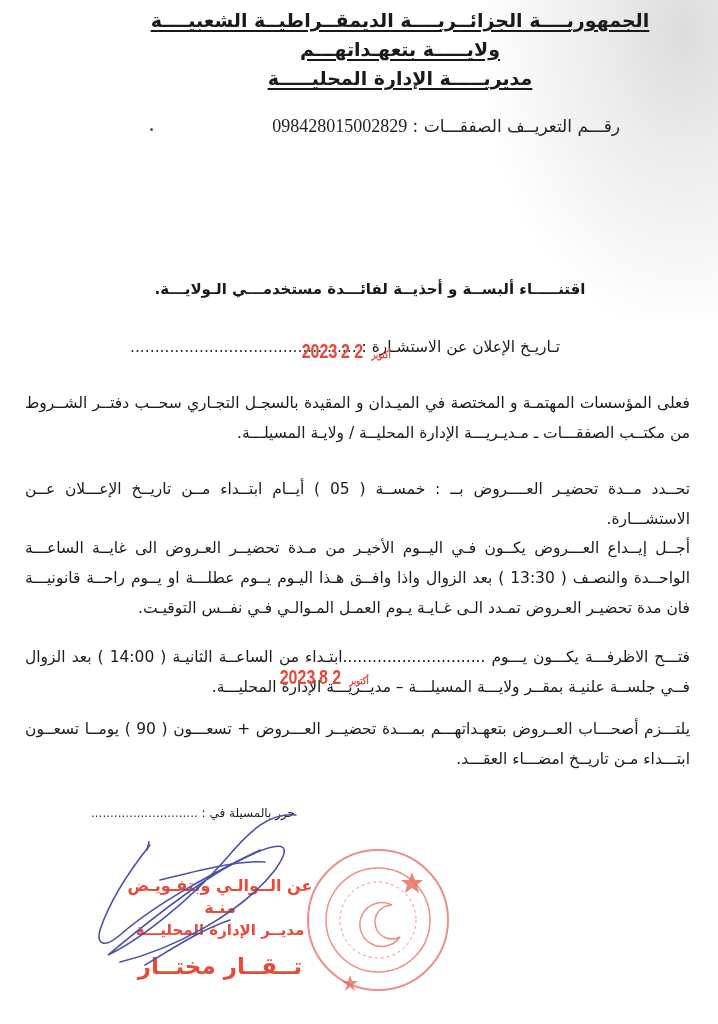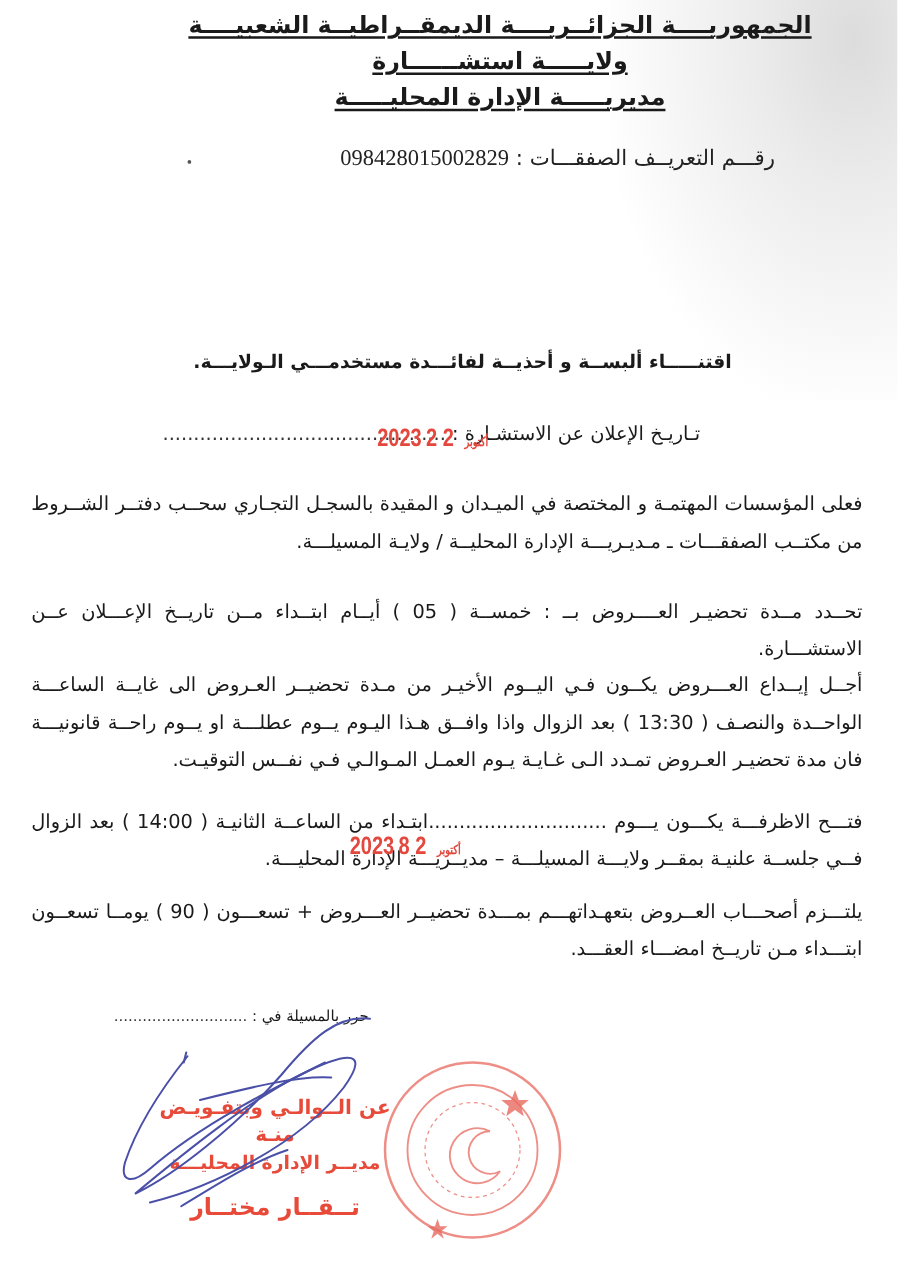--- a/index.html
+++ b/index.html
@@ -52,32 +52,32 @@
   .p2 { top: 474px; }
   .p3 { top: 533px; }
   .p4 { top: 642px; }
   .p5 { top: 714px; }
 
   .drafted { top: 806px; left: 75px; width: 220px; font-size: 12px; text-align: right; }
 
   .sign-block { top: 875px; left: 110px; width: 220px; text-align: center; color: #e84a3a; font-weight: bold; }
   .sign-l1 { font-size: 16px; line-height: 22px; }
   .sign-l2 { font-size: 15px; line-height: 22px; }
-  .sign-l3 { font-size: 19px; line-height: 34px; margin-top: 8px; letter-spacing: 2px; }
+  .sign-l3 { font-size: 23px; line-height: 34px; margin-top: 8px; letter-spacing: 2px; }
 
   svg.overlay { position: absolute; left: 0; top: 0; pointer-events: none; }
 </style>
 </head>
 <body>
 
 <div class="page">
   <div class="scan-shade"></div>
 
   <div class="abs hdr hdr1 rtl"><span>الجمهوريــــة الجزائــريــــة الديمقــراطيــة الشعبيــــة</span></div>
-  <div class="abs hdr hdr2 rtl"><span>ولايـــــة استشــــــارة</span></div>
+  <div class="abs hdr hdr2 rtl"><span>ولايـــــة بتعهـداتهـــم</span></div>
   <div class="abs hdr hdr3 rtl"><span>مديريـــــة الإدارة المحليـــــة</span></div>
 
   <div class="abs taxid rtl">
     <span>رقـــم التعريــف الصفقـــات :</span>
     <span class="num">098428015002829</span>
   </div>
   <div class="abs dot-mark"></div>
 
 
 

